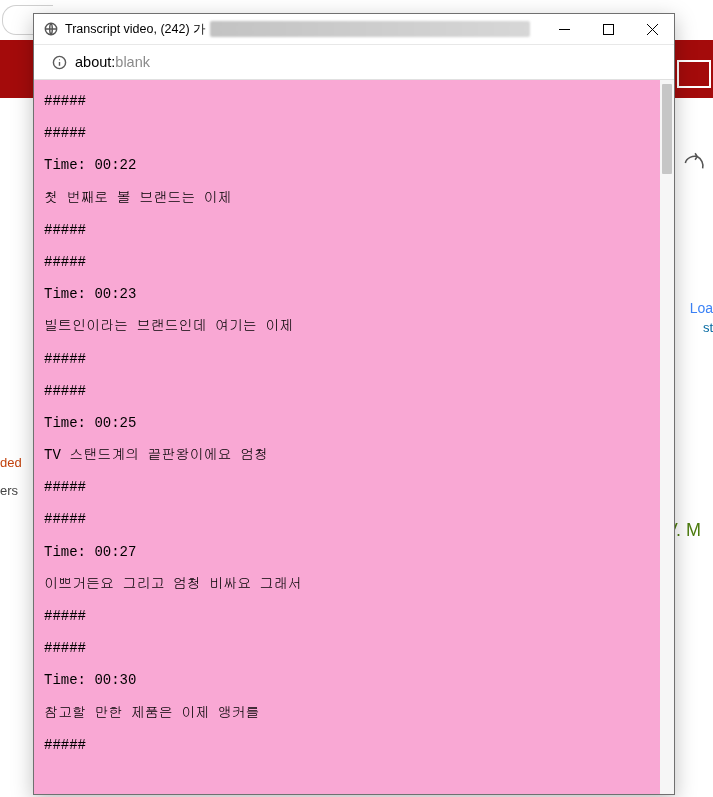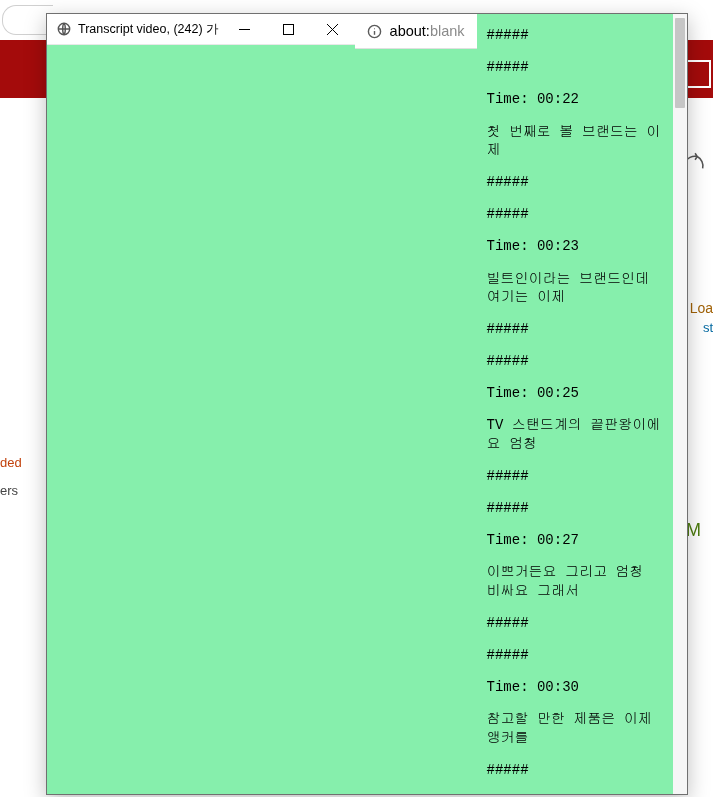--- a/index.html
+++ b/index.html
@@ -3,34 +3,34 @@
 <meta charset="utf-8">
 <style>
 html,body{margin:0;padding:0;font-family:"Segoe UI",Arial,sans-serif;background:#f6f6f6;height:797px;width:713px;overflow:hidden;position:relative}
 .bg{position:absolute;inset:0;background:#fff}
 .bg .redband{position:absolute;top:40px;left:0;right:0;height:58px;background:#a40b0b}
 .bg .addr{position:absolute;top:5px;left:2px;width:50px;height:28px;border:1px solid #d0d0d0;border-right:none;border-radius:14px 0 0 14px;background:#fff}
 .bg .share{position:absolute;top:150px;right:6px;width:26px;height:26px;color:#555}
 .bg .share svg{width:26px;height:26px;stroke:#555;fill:none;stroke-width:1.4}
 .bg .side1{position:absolute;top:455px;left:0;font-size:13px;color:#c2410c}
 .bg .side2{position:absolute;top:483px;left:0;font-size:13px;color:#444}
-.bg .loa{position:absolute;top:300px;right:0;font-size:14px;color:#a16207}
+.bg .loa{position:absolute;top:300px;right:0;font-size:14px;color:#3b82f6}
 .bg .st{position:absolute;top:320px;right:0;font-size:13px;color:#0369a1}
 .bg .vm{position:absolute;top:520px;right:12px;font-size:18px;color:#4d7c0f}
 .bg .redbox{position:absolute;top:60px;right:2px;width:30px;height:24px;border:2px solid #fff;background:#a40b0b}
-.win{position:absolute;top:13px;left:46px;width:640px;height:780px;background:#86efac;border:1px solid #707070;box-shadow:0 6px 20px rgba(0,0,0,.25);display:flex;flex-direction:row}
+.win{position:absolute;top:13px;left:33px;width:640px;height:780px;background:#f9a8d4;border:1px solid #707070;box-shadow:0 6px 20px rgba(0,0,0,.25);display:flex;flex-direction:column}
 .titlebar{height:30px;display:flex;align-items:center;background:#fff;border-bottom:1px solid #e8e8e8}
 .titlebar .favicon{width:14px;height:14px;margin:0 7px 0 10px}
 .titlebar .favicon svg{width:14px;height:14px;stroke:#555;fill:none;stroke-width:1.6}
 .titlebar .title{flex:0 0 auto;font-size:12.5px;color:#000}
 .titlebar .blur{flex:1;margin-left:4px;height:16px;background:linear-gradient(90deg,#c3c3c3,#d7d7d7);border-radius:2px;filter:blur(1px);max-width:320px}
 .titlebar .controls{margin-left:auto;display:flex}
 .titlebar .controls .btn{width:44px;height:30px;display:flex;align-items:center;justify-content:center;color:#000;font-size:11px}
 .titlebar .controls .btn svg{width:11px;height:11px;stroke:#000;stroke-width:1;fill:none}
-.addrbar{height:34px;display:flex;align-items:center;padding:0 12px;border-bottom:1px solid #e0e0e0;background:#fff}
+.addrbar{height:34px;display:flex;align-items:center;padding:0 18px;border-bottom:1px solid #e0e0e0;background:#fff}
 .addrbar .info{width:15px;height:15px;margin-right:8px}
 .addrbar .info svg{width:15px;height:15px;stroke:#5a5a5a;fill:none;stroke-width:1.5}
 .addrbar .url{font-size:14.5px;color:#000}
 .addrbar .url .blank{color:#8a8a8a}
 .client{flex:1;position:relative;overflow:hidden}
 .content{position:absolute;top:0;left:0;right:14px;bottom:0;overflow:auto;padding:12px 8px 8px 10px;font-family:"Courier New","Gulim","GulimChe",monospace;font-size:14px;line-height:1.3;color:#000;white-space:pre-wrap}
 .content .block{margin-bottom:0}
 .content .sep{letter-spacing:0}
 .content p{margin:0 0 14px 0}
 .scrollbar{position:absolute;top:0;right:0;width:14px;height:100%;background:#f6f6f6}

